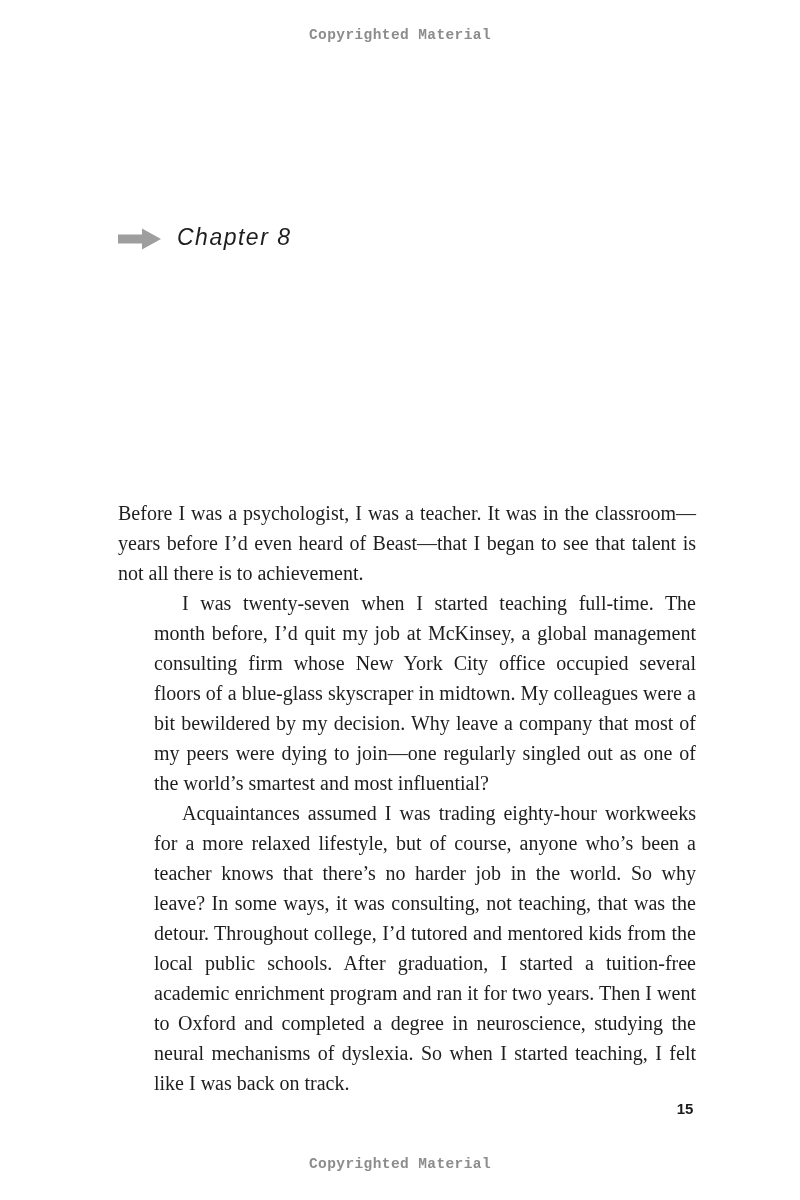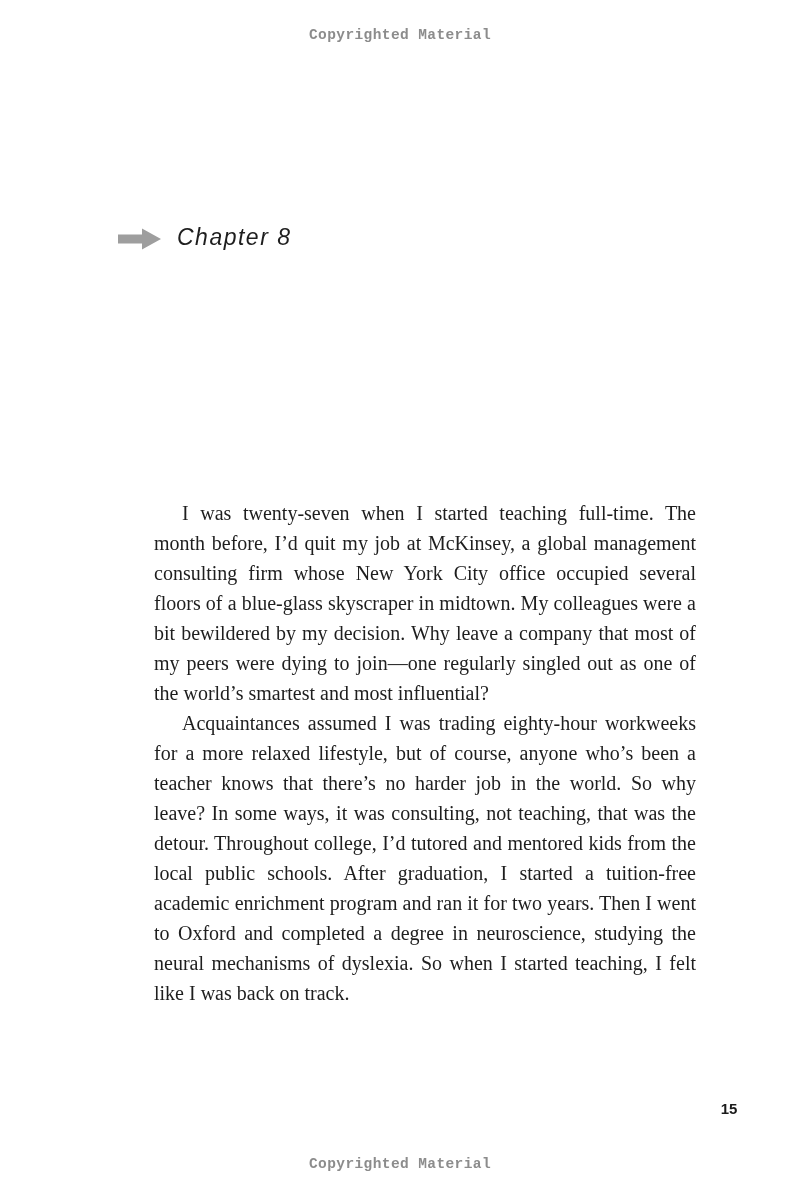--- a/index.html
+++ b/index.html
@@ -73,41 +73,41 @@
   .page-number {
     position: absolute;
     left: 672px;
     top: 1100px;
     width: 26px;
     text-align: center;
     font-family: "Liberation Sans", sans-serif;
     font-weight: bold;
     font-size: 15px;
     color: #1a1a1a;
-    margin-left: 44px;
   }
 </style>
 </head>
 <body>
 
 <div class="page">
 
   <div class="notice notice-top">Copyrighted Material</div>
 
   <div class="chapter-row">
     <span class="arrow-icon">
       <svg width="43" height="22" viewBox="0 0 43 22" xmlns="http://www.w3.org/2000/svg">
         <path d="M0 6.5 H24 V0.5 L43 11 L24 21.5 V15.5 H0 Z" fill="#9e9e9e"></path>
       </svg>
     </span>
     <span class="chapter-label">Chapter 8</span>
   </div>
 
 
   <div class="body-text">
+      <p>Before I was a psychologist, I was a teacher. It was in the classroom—years before I’d even heard of Beast—that I began to see that talent is not all there is to achievement.</p>
       <p class="indent">I was twenty-seven when I started teaching full-time. The month before, I’d quit my job at McKinsey, a global management consulting firm whose New York City office occupied several floors of a blue-glass skyscraper in midtown. My colleagues were a bit bewildered by my decision. Why leave a company that most of my peers were dying to join—one regularly singled out as one of the world’s smartest and most influential?</p>
       <p class="indent">Acquaintances assumed I was trading eighty-hour workweeks for a more relaxed lifestyle, but of course, anyone who’s been a teacher knows that there’s no harder job in the world. So why leave? In some ways, it was consulting, not teaching, that was the detour. Throughout college, I’d tutored and mentored kids from the local public schools. After graduation, I started a tuition-free academic enrichment program and ran it for two years. Then I went to Oxford and completed a degree in neuroscience, studying the neural mechanisms of dyslexia. So when I started teaching, I felt like I was back on track.</p>
     </div>
 
   <div class="page-number">15</div>
 
   <div class="notice notice-bottom">Copyrighted Material</div>
 
 </div>
 

